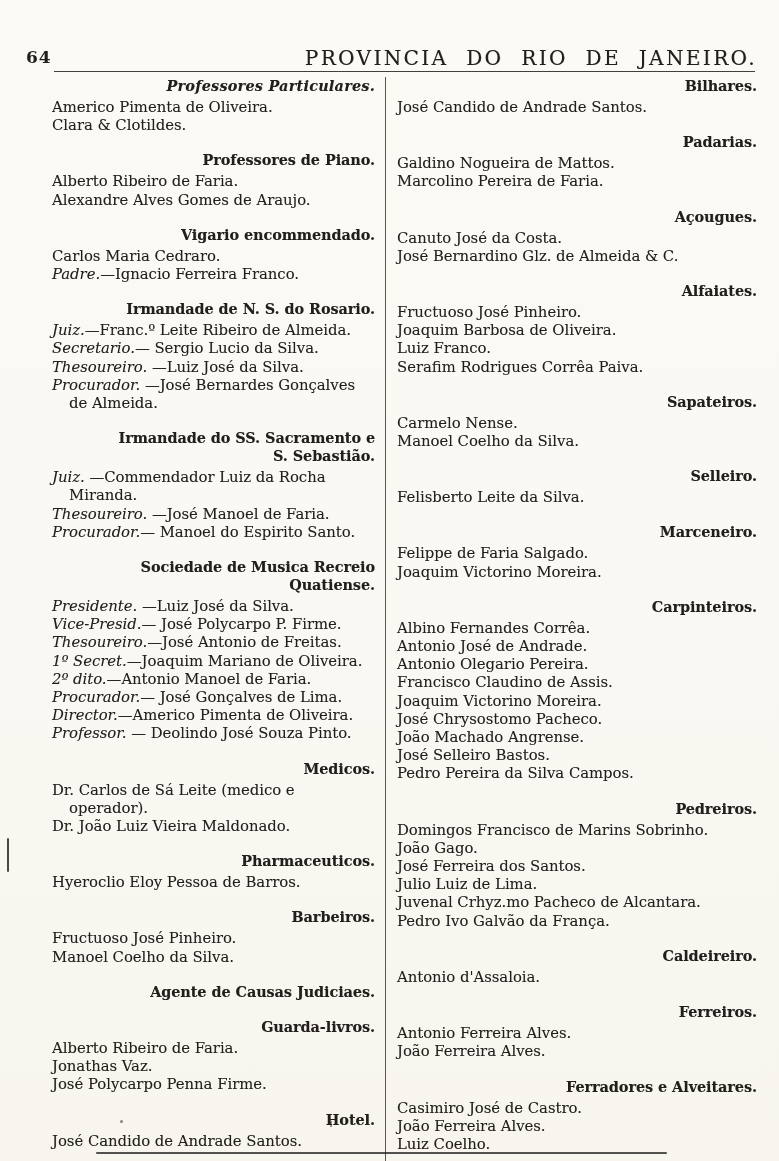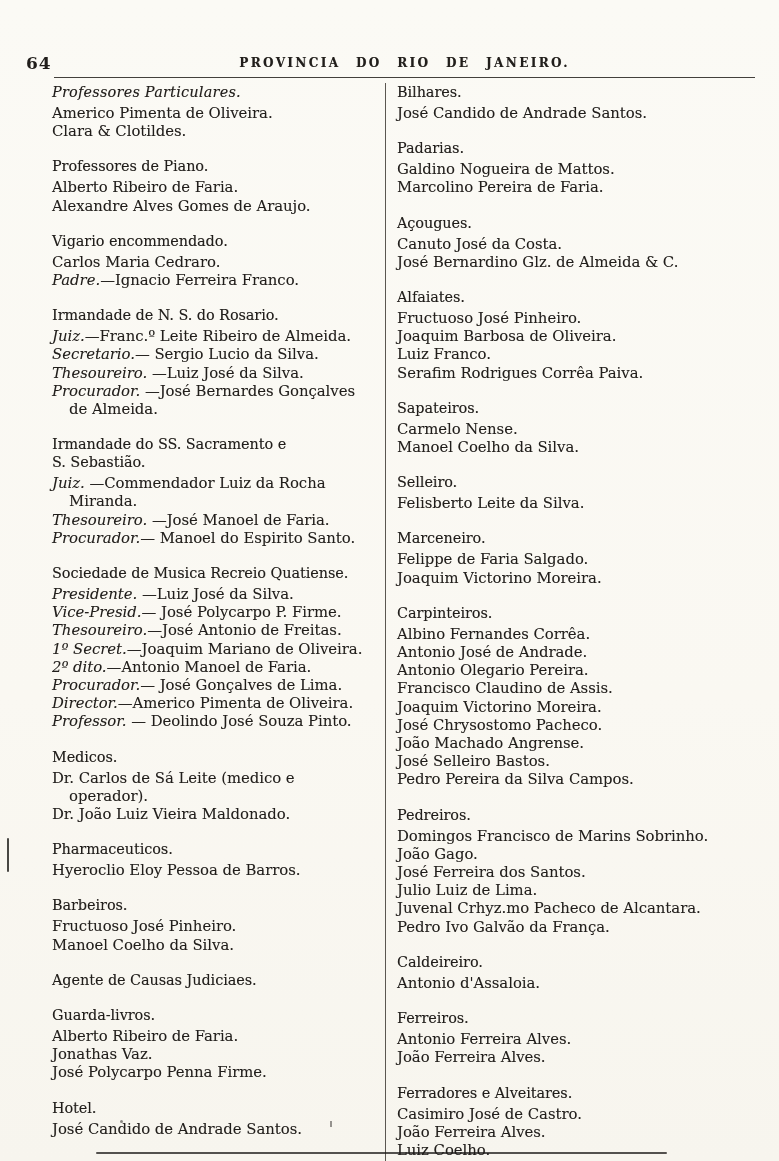--- a/index.html
+++ b/index.html
@@ -9,39 +9,39 @@
     background:#fbfaf5;
     color:#211e1b;
     overflow:hidden;
     position:relative;
   }
   .page {
     position:absolute; inset:0;
     padding:46px 22px 0 52px;
     background:linear-gradient(180deg,#fbfaf5 0%,#faf8f2 60%,#f7f5ee 100%);
   }
-  .page-header { position:relative; text-align:center; margin-bottom:3px; height:22px;margin-top:6px; }
+  .page-header { position:relative; text-align:right; margin-bottom:3px; height:22px; }
   .page-number {
     position:absolute; left:-26px; top:1px;
     font-size:17px; font-weight:bold; letter-spacing:1px;
   }
   .page-title {
-    display:inline-block; font-size:12px; font-weight:bold;
+    display:inline-block; font-size:20px; font-weight:normal;
     letter-spacing:2.4px; word-spacing:9px;
     text-shadow:0.3px 0.3px 0 rgba(30,28,26,0.45);
   }
   .header-rule { height:1px; background:#43403c; margin:2px 2px 5px 2px; }
   .columns { display:flex; align-items:stretch; }
   .col-left  { width:333px; padding-right:10px; }
   .col-divider { width:1px; background:#5b5751; }
   .col-right { flex:1; padding-left:11px; }
   .section { margin-top:17px; }
   .section:first-child { margin-top:0; }
   .section-heading {
-    text-align:left; font-weight:normal; font-size:14.3px; line-height:18px;
+    text-align:right; font-weight:bold; font-size:14.3px; line-height:18px;
     margin-bottom:3px; white-space:pre-line;
     text-shadow:0.3px 0.3px 0 rgba(30,28,26,0.4);
   }
   .section-heading.italic { font-style:italic; letter-spacing:0.3px; }
   .entry {
     font-size:14.8px; line-height:18.2px;
     padding-left:17px; text-indent:-17px;
     text-shadow:0.2px 0.2px 0 rgba(30,28,26,0.3);
   }
   .role { font-style:italic; }

